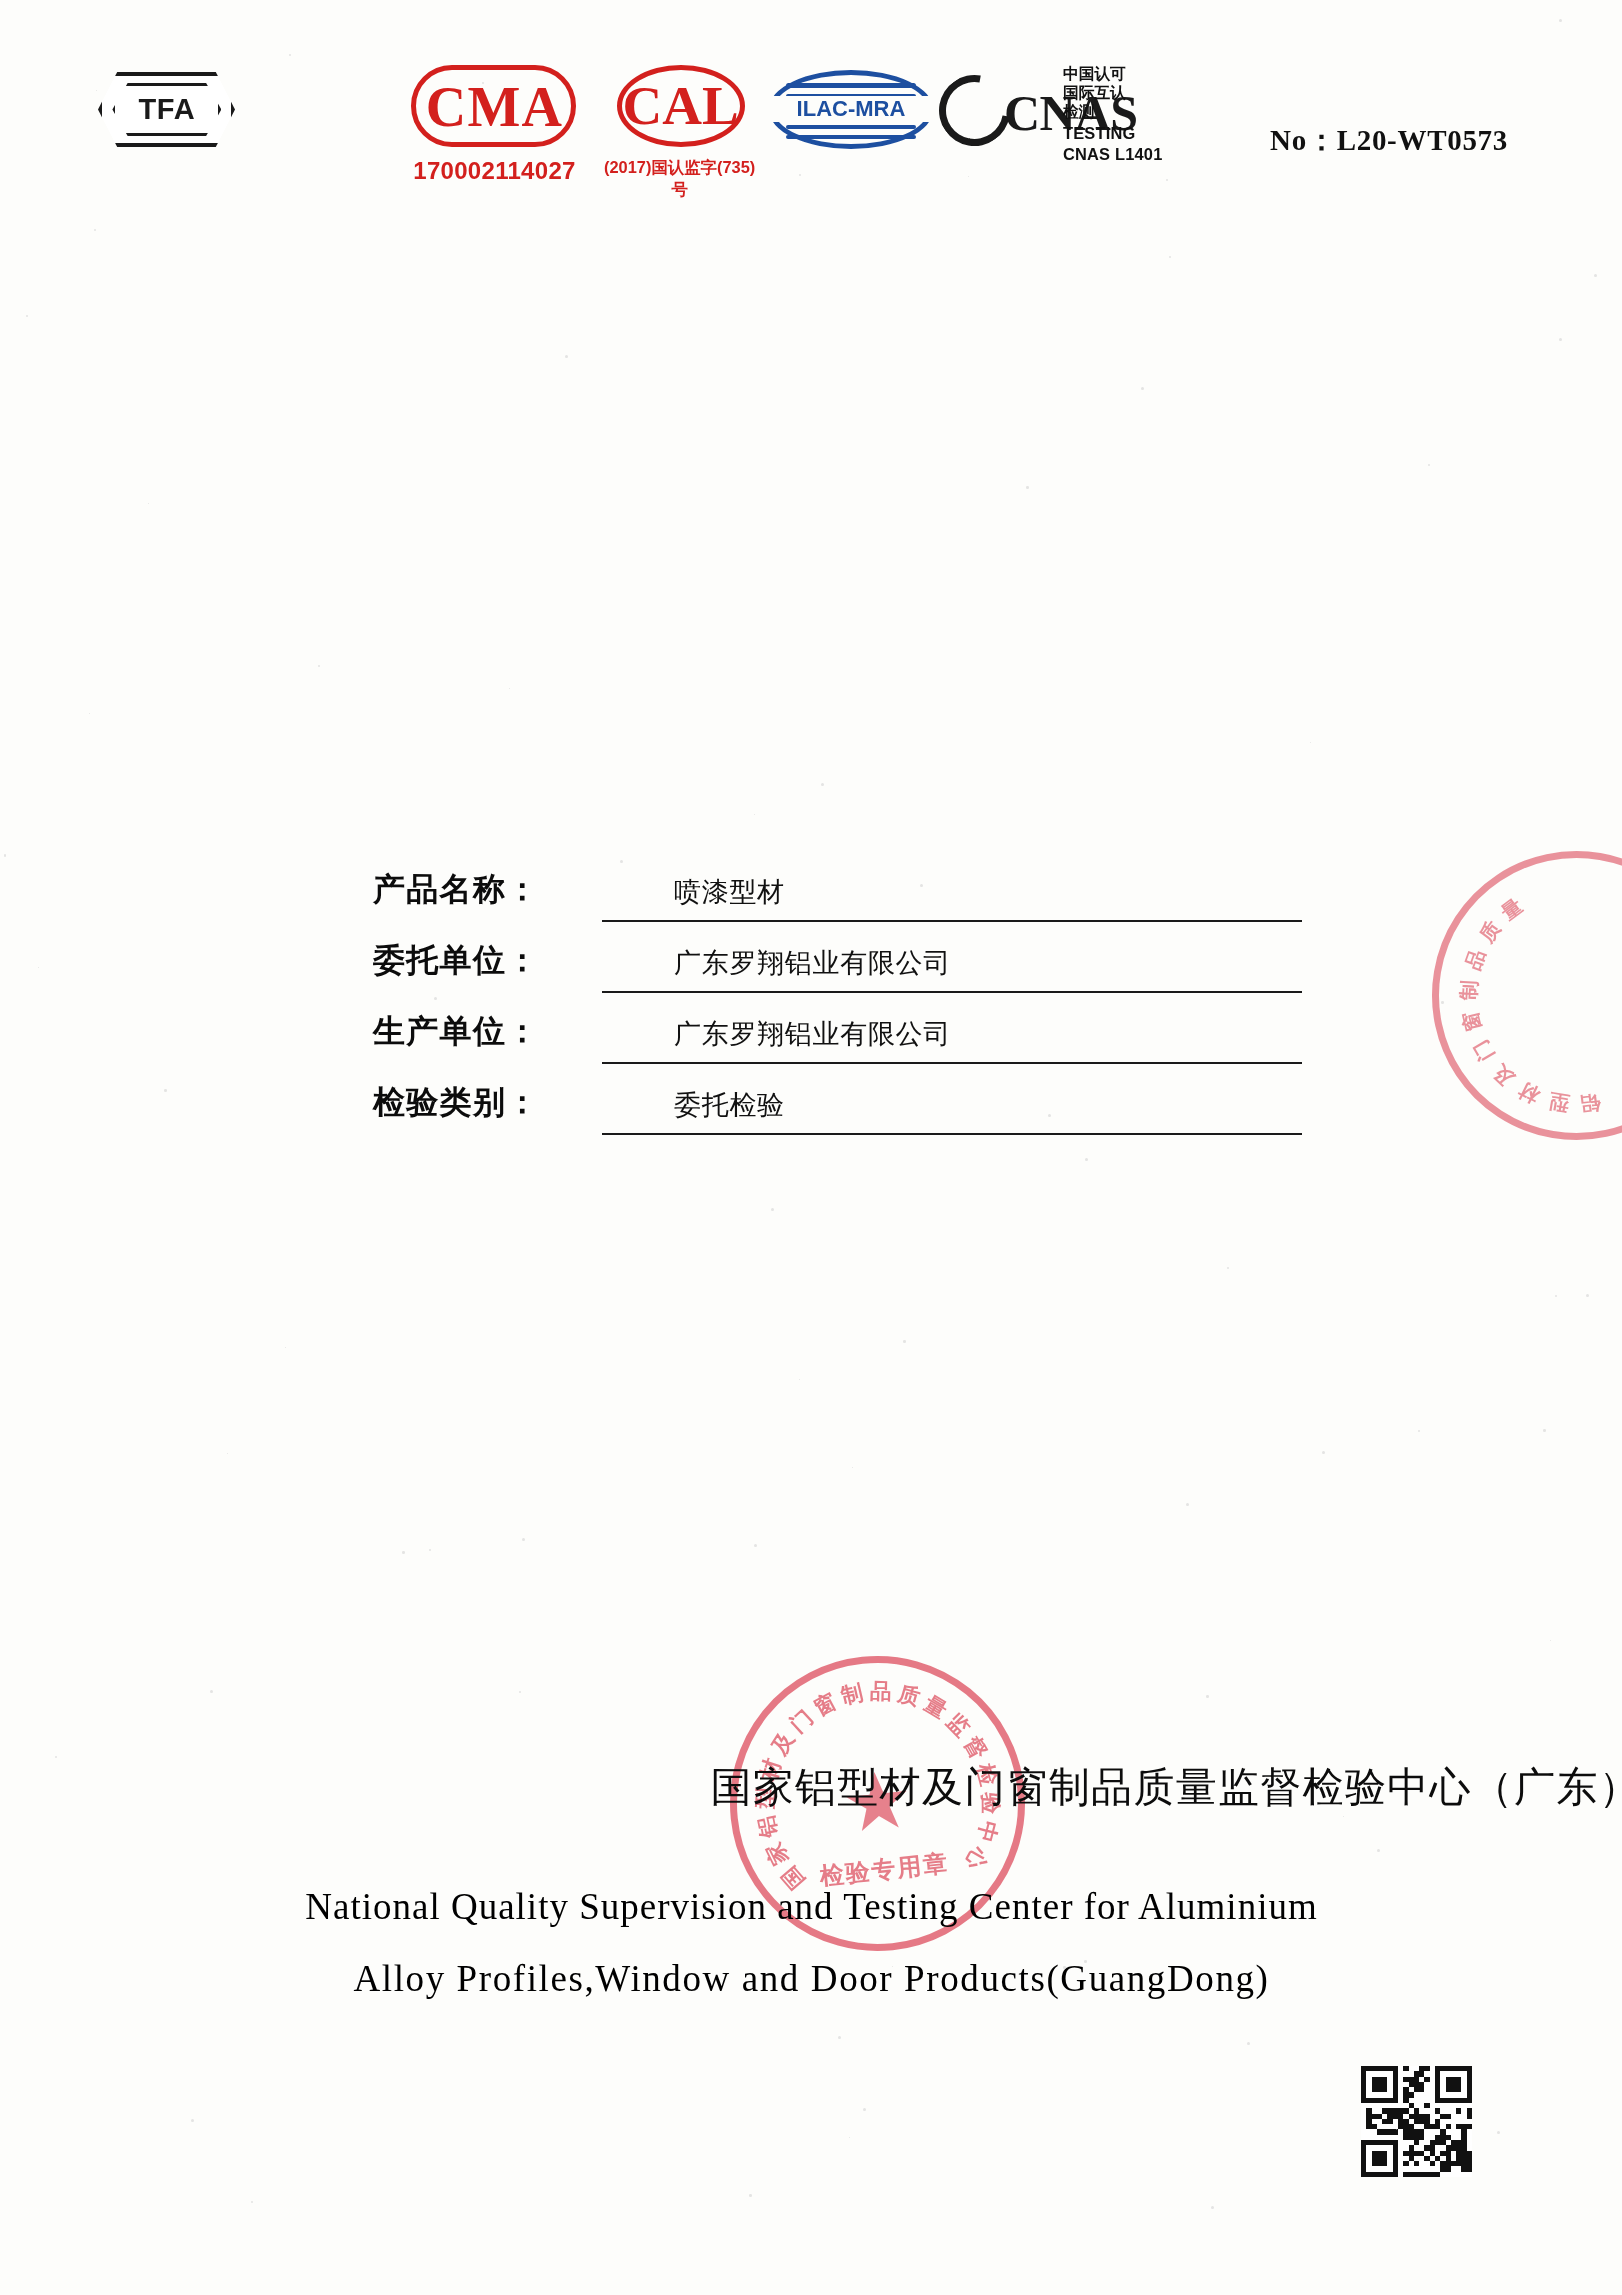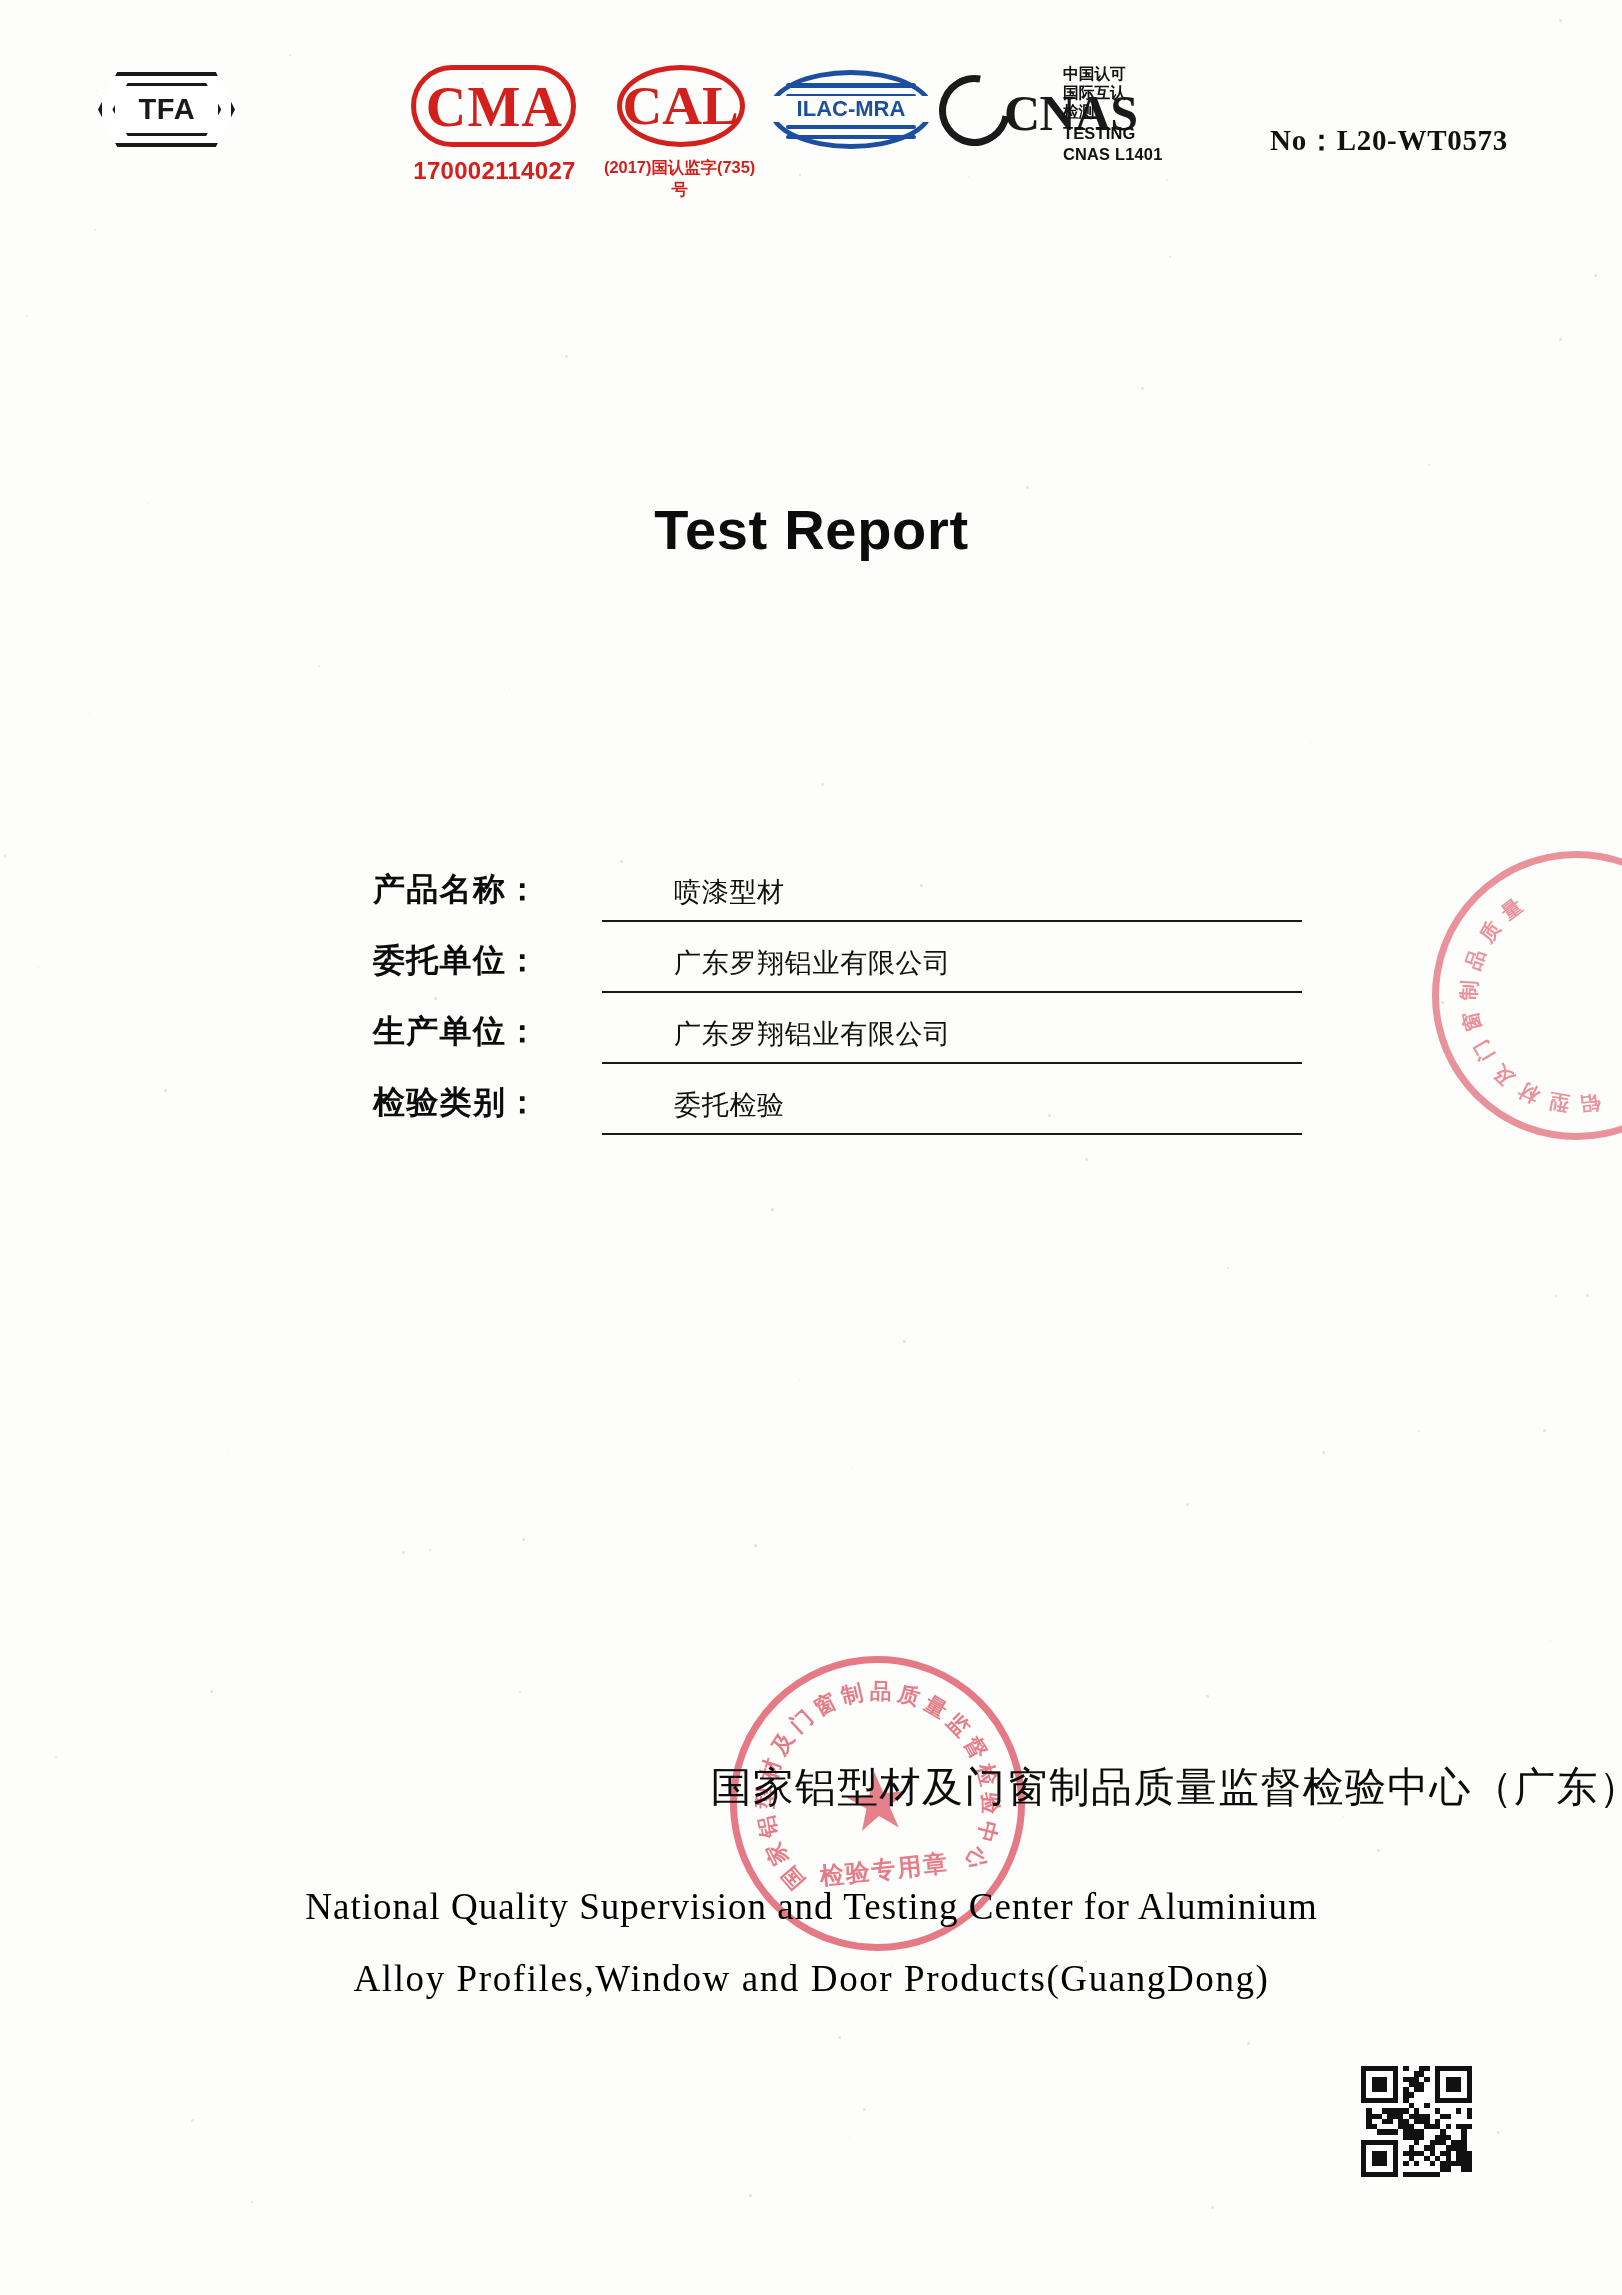--- a/index.html
+++ b/index.html
@@ -475,21 +475,20 @@
       <div class="cn">检测</div>
       <div class="en">TESTING</div>
       <div class="en">CNAS L1401</div>
     </div>
 
     <div class="report-no">
       <span>No：</span><span>L20-WT0573</span>
     </div>
   </div>
 
-  <div class="title-en">Test Report</div>
 
   <div class="fields">
     <div class="field-row">
       <div class="field-label">产品名称：</div>
       <div class="field-value">喷漆型材</div>
     </div>
     <div class="field-row">
       <div class="field-label">委托单位：</div>
       <div class="field-value">广东罗翔铝业有限公司</div>
     </div>

